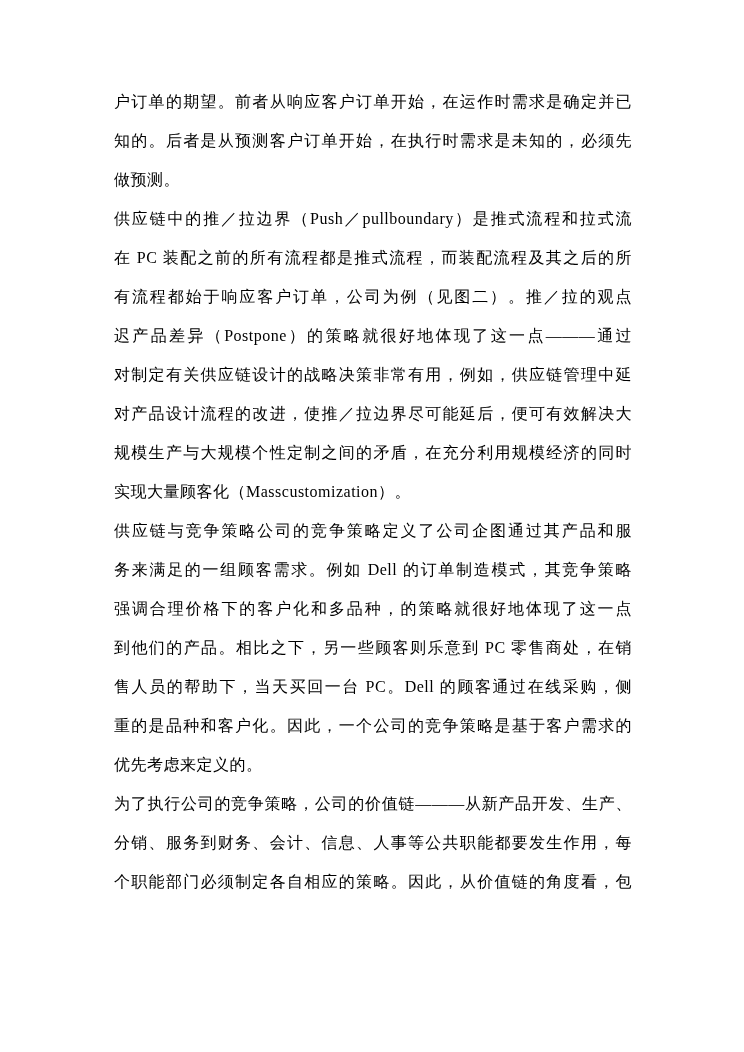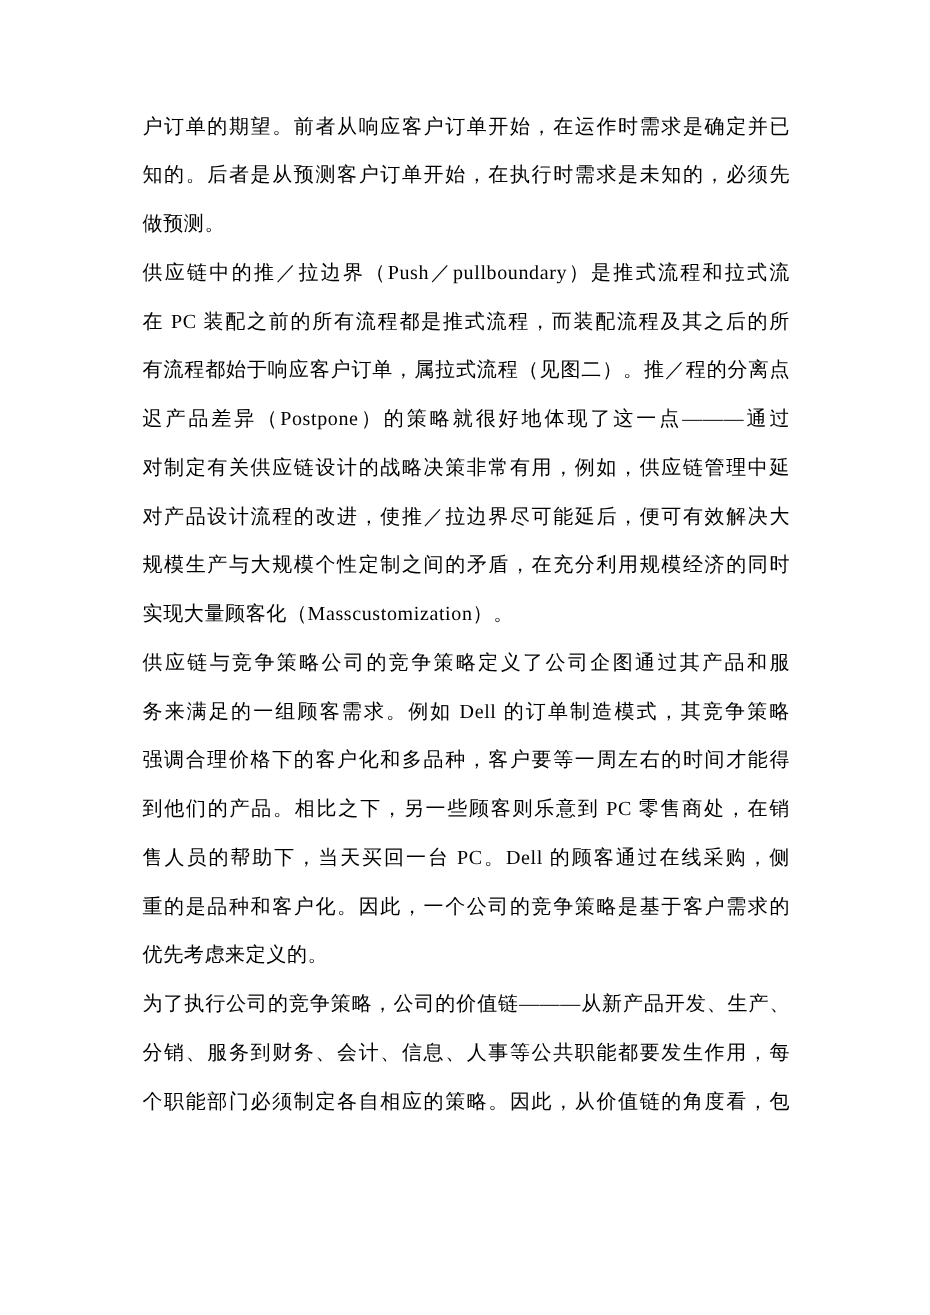--- a/index.html
+++ b/index.html
@@ -41,29 +41,29 @@
 </head>
 <body>
 
 <div class="page">
   <div class="content">
       <div class="line just">户订单的期望。前者从响应客户订单开始，在运作时需求是确定并已</div>
       <div class="line just">知的。后者是从预测客户订单开始，在执行时需求是未知的，必须先</div>
       <div class="line">做预测。</div>
       <div class="line just">供应链中的推／拉边界（Push／pullboundary）是推式流程和拉式流</div>
       <div class="line just">在 PC 装配之前的所有流程都是推式流程，而装配流程及其之后的所</div>
-      <div class="line just">有流程都始于响应客户订单，属拉式流程（见图二）。推／程的分离点</div>
+      <div class="line just">有流程都始于响应客户订单，公司为例（见图二）。推／拉的观点</div>
       <div class="line just">迟产品差异（Postpone）的策略就很好地体现了这一点———通过</div>
       <div class="line just">对制定有关供应链设计的战略决策非常有用，例如，供应链管理中延</div>
       <div class="line just">对产品设计流程的改进，使推／拉边界尽可能延后，便可有效解决大</div>
       <div class="line just">规模生产与大规模个性定制之间的矛盾，在充分利用规模经济的同时</div>
       <div class="line">实现大量顾客化（Masscustomization）。</div>
       <div class="line just">供应链与竞争策略公司的竞争策略定义了公司企图通过其产品和服</div>
       <div class="line just">务来满足的一组顾客需求。例如 Dell 的订单制造模式，其竞争策略</div>
-      <div class="line just">强调合理价格下的客户化和多品种，客户要等一周左右的时间才能得</div>
+      <div class="line just">强调合理价格下的客户化和多品种，的策略就很好地体现了这一点</div>
       <div class="line just">到他们的产品。相比之下，另一些顾客则乐意到 PC 零售商处，在销</div>
       <div class="line just">售人员的帮助下，当天买回一台 PC。Dell 的顾客通过在线采购，侧</div>
       <div class="line just">重的是品种和客户化。因此，一个公司的竞争策略是基于客户需求的</div>
       <div class="line">优先考虑来定义的。</div>
       <div class="line just">为了执行公司的竞争策略，公司的价值链———从新产品开发、生产、</div>
       <div class="line just">分销、服务到财务、会计、信息、人事等公共职能都要发生作用，每</div>
       <div class="line just">个职能部门必须制定各自相应的策略。因此，从价值链的角度看，包</div>
     </div>
 </div>
 

